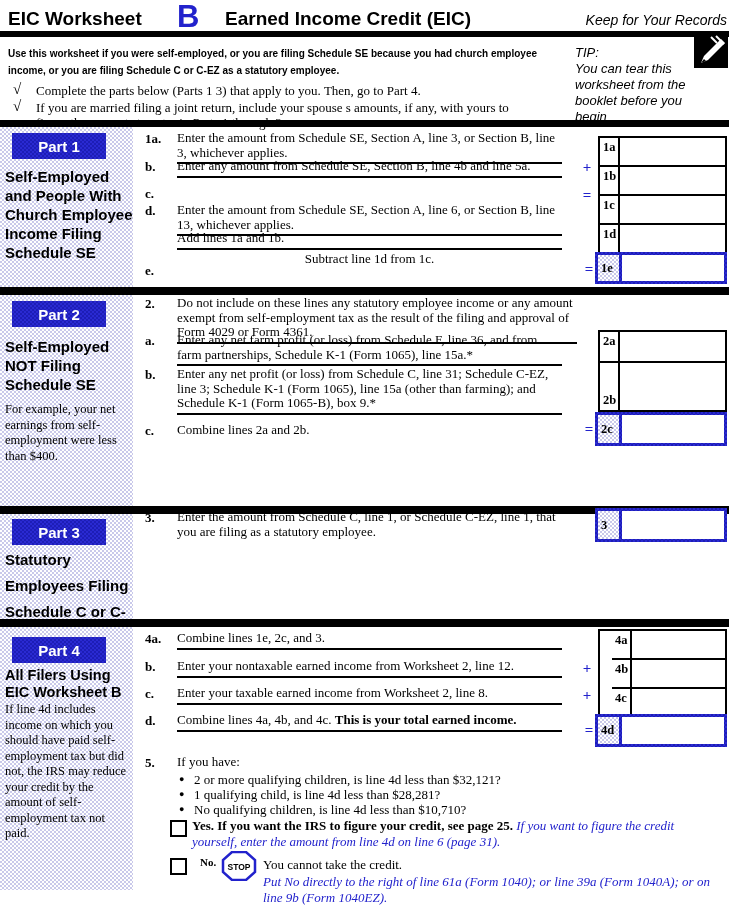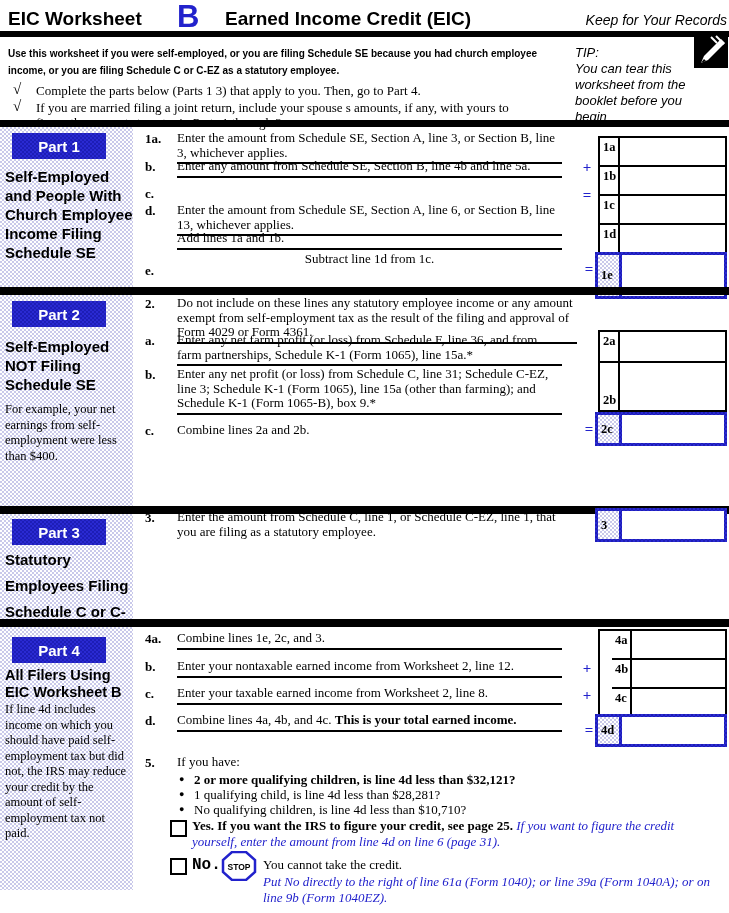--- a/index.html
+++ b/index.html
@@ -105,21 +105,21 @@
       <div class="bvalue"></div>
     </div>
     <div class="brow">
       <div class="blabel">1d</div>
       <div class="bvalue"></div>
     </div>
   </div>
   <span class="op" style="top:159px;">+</span>
   <span class="op" style="top:187px;">=</span>
 
-  <div class="hl checker-blue" style="top:252px;height:47px;">
+  <div class="hl checker-blue" style="top:252px;height:32px;">
     <div class="hl-inner">
       <div class="hl-label checker">1e</div>
       <div class="hl-gap"></div>
       <div class="hl-value"></div>
     </div>
   </div>
   <span class="op" style="top:261px;left:581px;">=</span>
 
   <div class="bar" style="top:287px;height:8px;"></div>
 
@@ -213,33 +213,33 @@
       <div class="hl-gap"></div>
       <div class="hl-value"></div>
     </div>
   </div>
   <span class="op" style="top:722px;left:581px;">=</span>
 
   <span class="num" style="top:755px;">5.</span>
   <div class="ltext" style="top:755px;">If you have:</div>
 
   <span class="bullet" style="top:774px;">●</span>
-  <div class="btext" style="top:772px;font-weight:bold;">2 or more qualifying children, is line 4d less than $32,121?</div>
+  <div class="btext" style="top:772px;">2 or more qualifying children, is line 4d less than $32,121?</div>
   <span class="bullet" style="top:789px;">●</span>
   <div class="btext" style="top:787px;">1 qualifying child, is line 4d less than $28,281?</div>
   <span class="bullet" style="top:804px;">●</span>
   <div class="btext" style="top:802px;">No qualifying children, is line 4d less than $10,710?</div>
 
   <div class="cbox" style="top:820px;"></div>
   <div class="abs" style="left:192px;top:818px;width:505px;font-size:13px;line-height:16px;">
     <b>Yes. If you want the IRS to figure your credit, see page 25. </b><span class="blue-italic">If you want to figure the credit yourself, enter the amount from line 4d on line 6 (page 31).</span>
   </div>
 
   <div class="cbox" style="top:858px;"></div>
-  <b class="abs" style="left:192px;top:856px;font-size:16px;font-family:Liberation Mono, monospace;">No.</b>
+  <b class="abs" style="left:200px;top:856px;font-size:11px;">No.</b>
   <div class="stop-wrap" style="top:851px;">
     <svg width="36" height="30" viewBox="0 0 36 30">
       <polygon points="11,1 25,1 34,9 34,21 25,29 11,29 2,21 2,9" fill="#fff" stroke="#2222cc" stroke-width="2.5"></polygon>
       <text x="18" y="19" text-anchor="middle" font-family="Liberation Sans, sans-serif" font-size="8.5" font-weight="bold" fill="#000">STOP</text>
     </svg>
   </div>
   <div class="abs" style="left:263px;top:857px;font-size:13px;">You cannot take the credit.</div>
   <div class="abs blue-italic" style="left:263px;top:874px;width:462px;line-height:15.5px;">Put  No  directly to the right of line 61a (Form 1040); or line 39a (Form 1040A); or on line 9b (Form 1040EZ).</div>
 
 </div>

